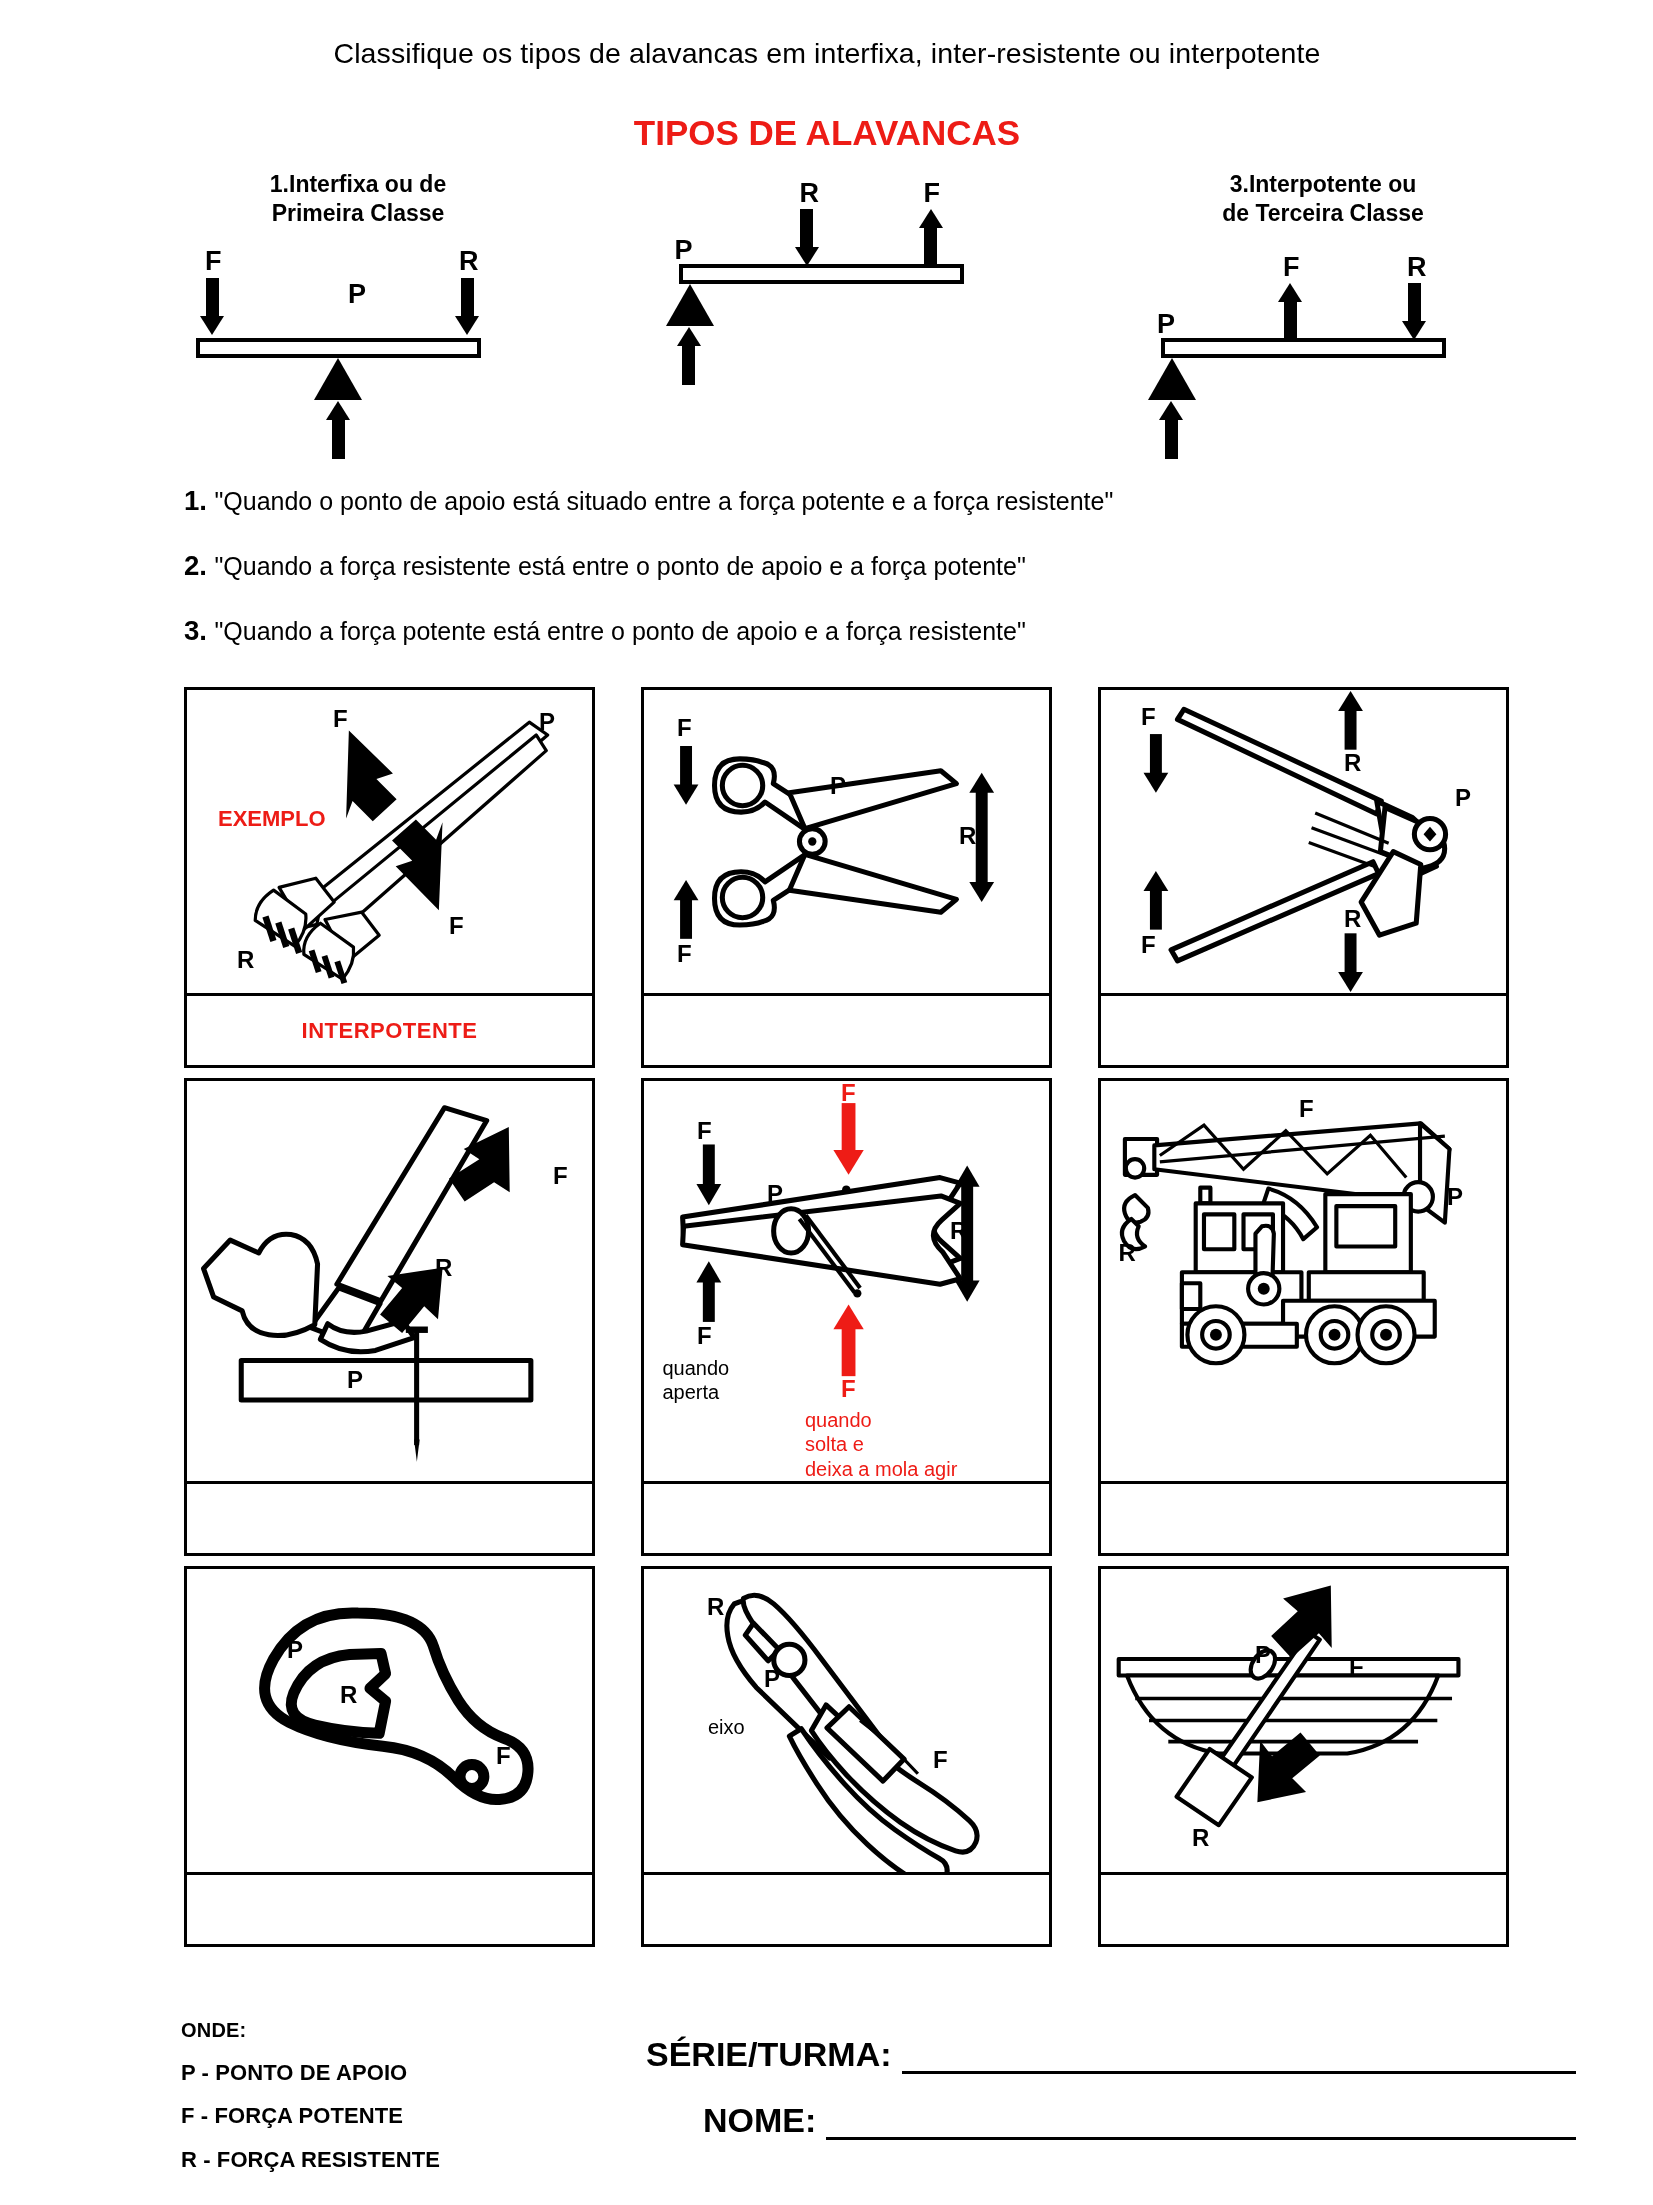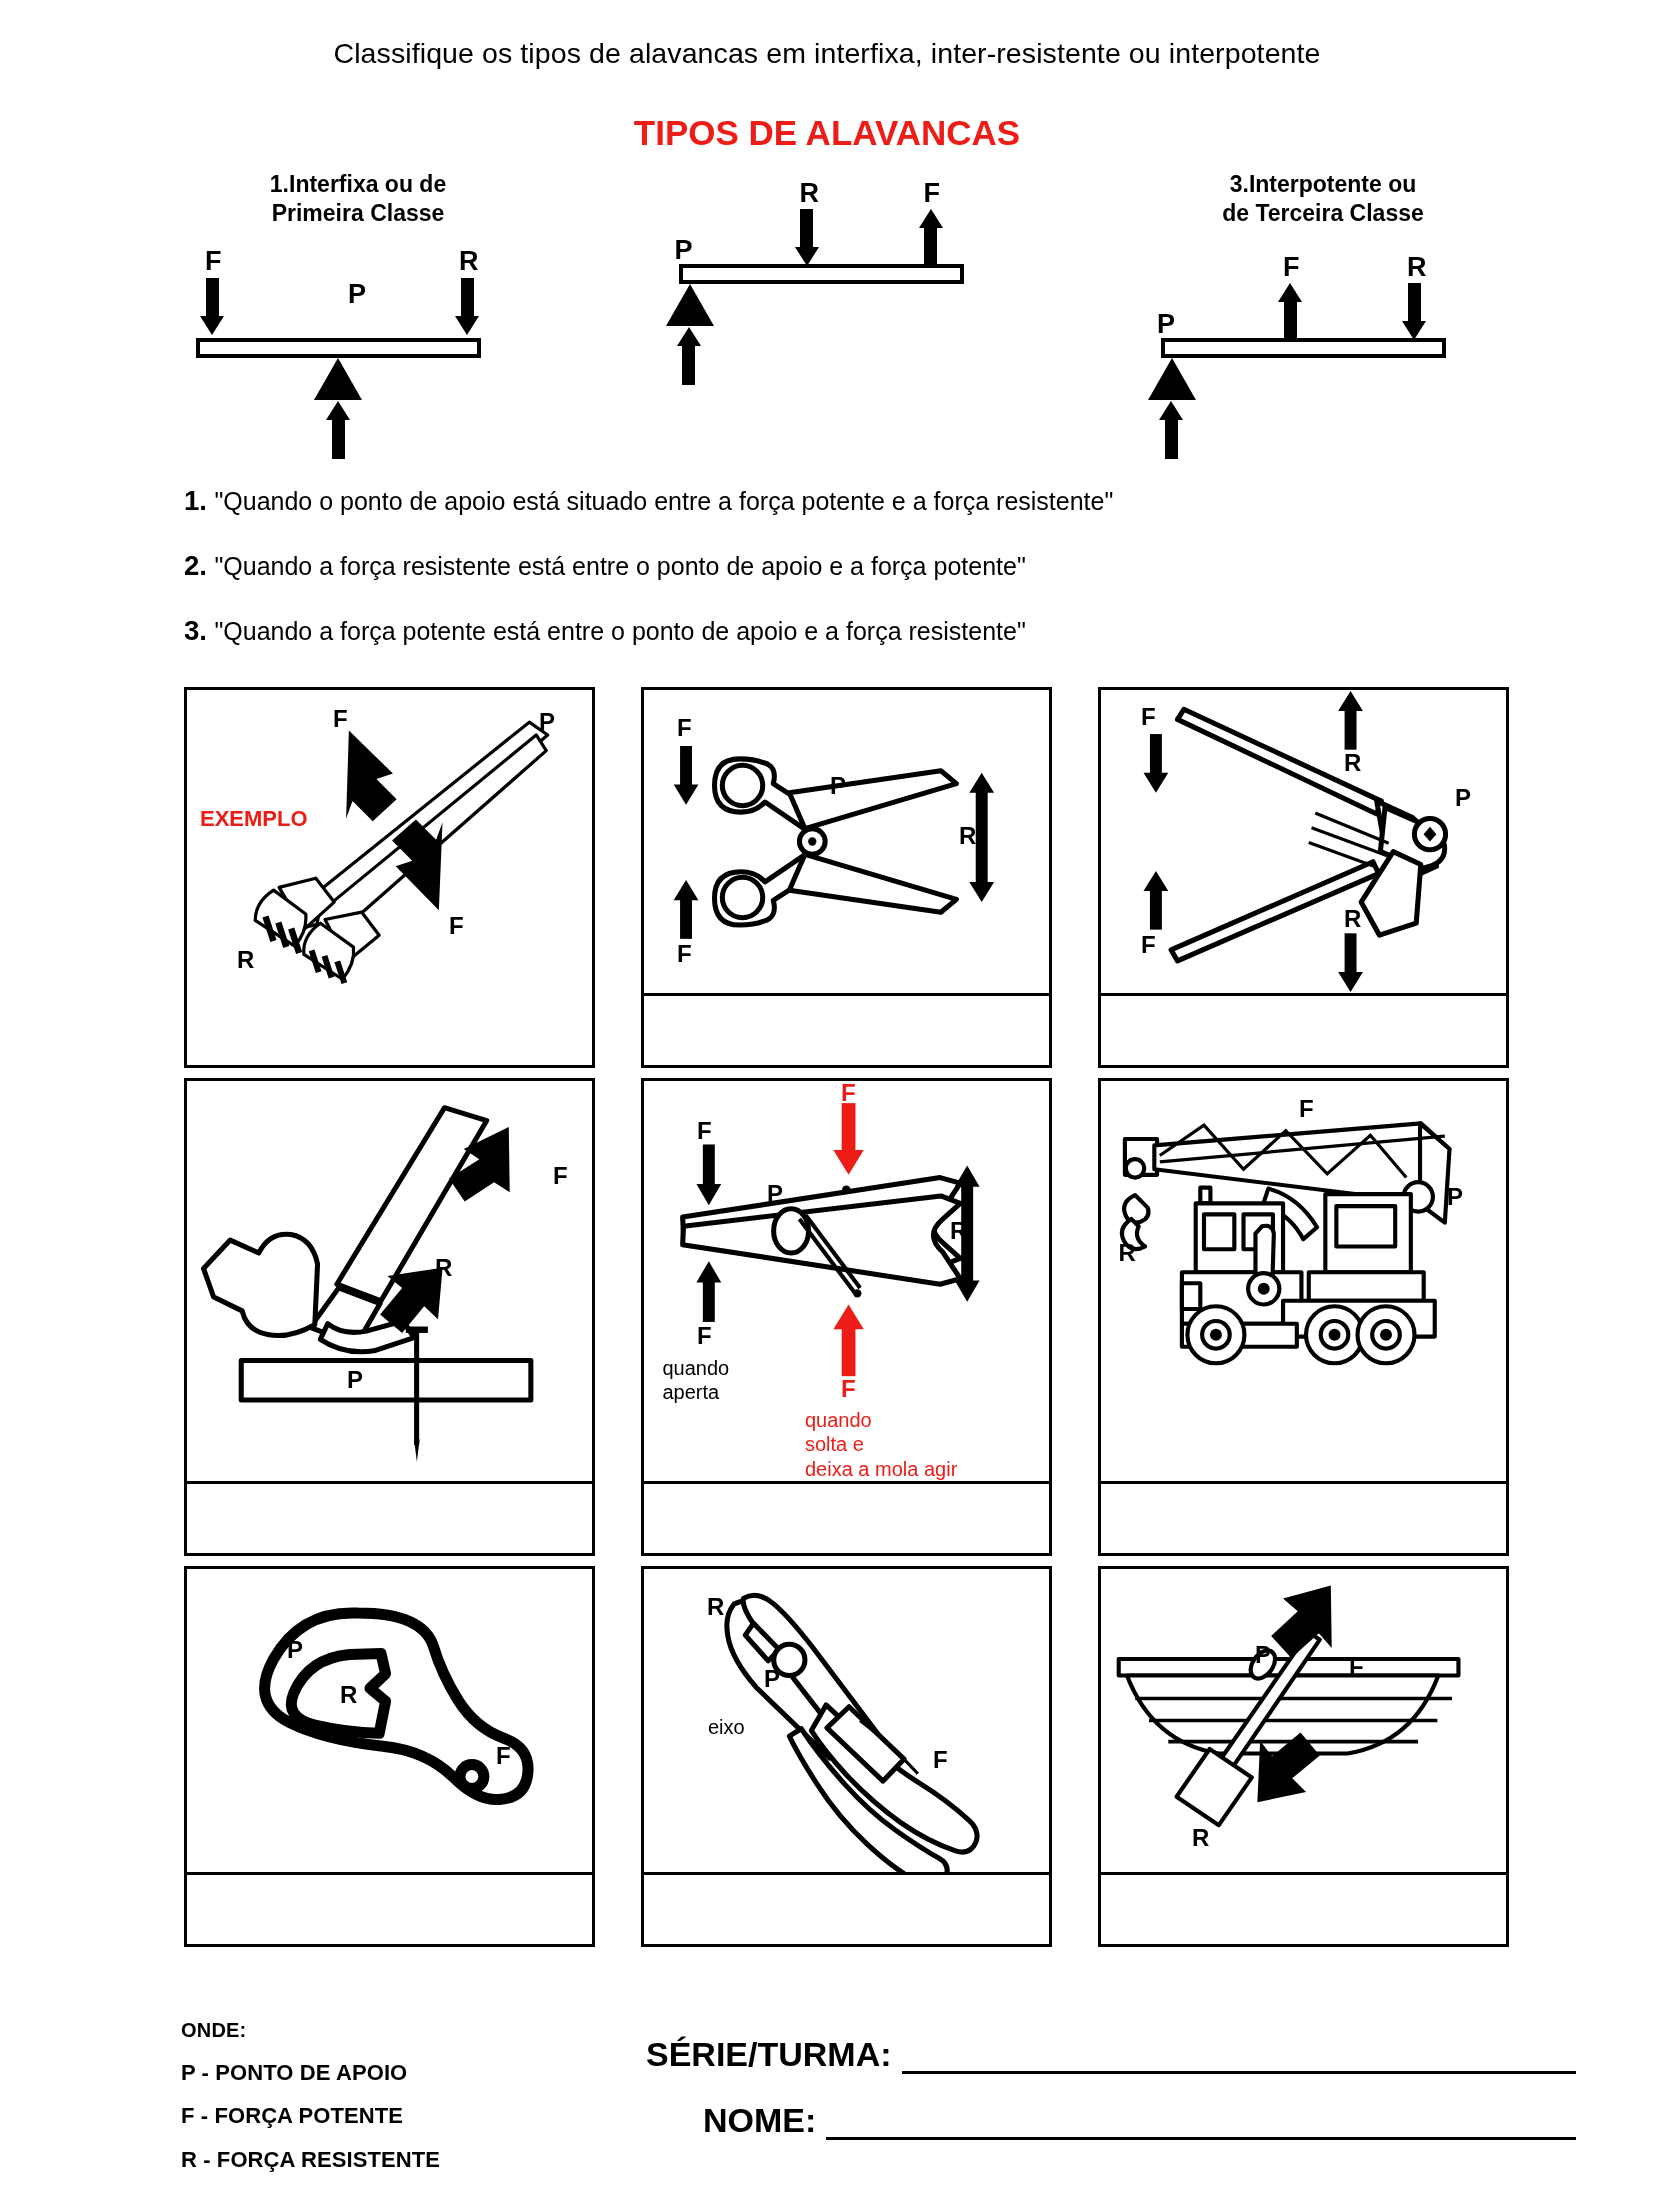--- a/index.html
+++ b/index.html
@@ -202,21 +202,24 @@
             </g>
             <g fill="#000">
               <path d="M352 88 l96 94 -36 12 44 44 -52 48 -44 -44 -14 38z"></path>
               <path d="M548 480 l-94 -96 36 -12 -44 -44 52 -46 44 44 14 -38z"></path>
             </g>
           </svg>
           <div class="fig-lbl" style="left:146px;top:16.5px;">F</div>
           <div class="fig-lbl" style="left:352px;top:20px;">P</div>
           <div class="fig-lbl" style="left:262px;top:224px;">F</div>
           <div class="fig-lbl" style="left:50px;top:258px;">R</div>
-          <div class="example-tag" style="left:13px;top:116px;">EXEMPLO</div>
+          <div class="example-tag" style="left:31px;top:116px;">EXEMPLO</div>
+        </div>
+        <div class="card-answer">
+          <span class="answer-text">INTERPOTENTE</span>
         </div>
       </div>
 
       <div class="card">
         <div class="card-figure">
           <svg class="fig-svg" width="405" height="303" viewBox="0 0 881 660">
             <g fill="#fff" stroke="#000" stroke-width="11" stroke-linejoin="round" stroke-linecap="round">
               <path d="M208 150 q-55 0 -55 58 q0 58 58 58 q32 0 52 -22 l88 60 26 -38 -96 -62 q10 -38 -22 -46 q-20 -8 -51 -8z"></path>
               <circle cx="214" cy="208" r="44"></circle>
               <path d="M208 512 q-55 0 -55 -58 q0 -58 58 -58 q32 0 52 22 l88 -60 26 38 -96 62 q10 38 -22 46 q-20 8 -51 8z"></path>

